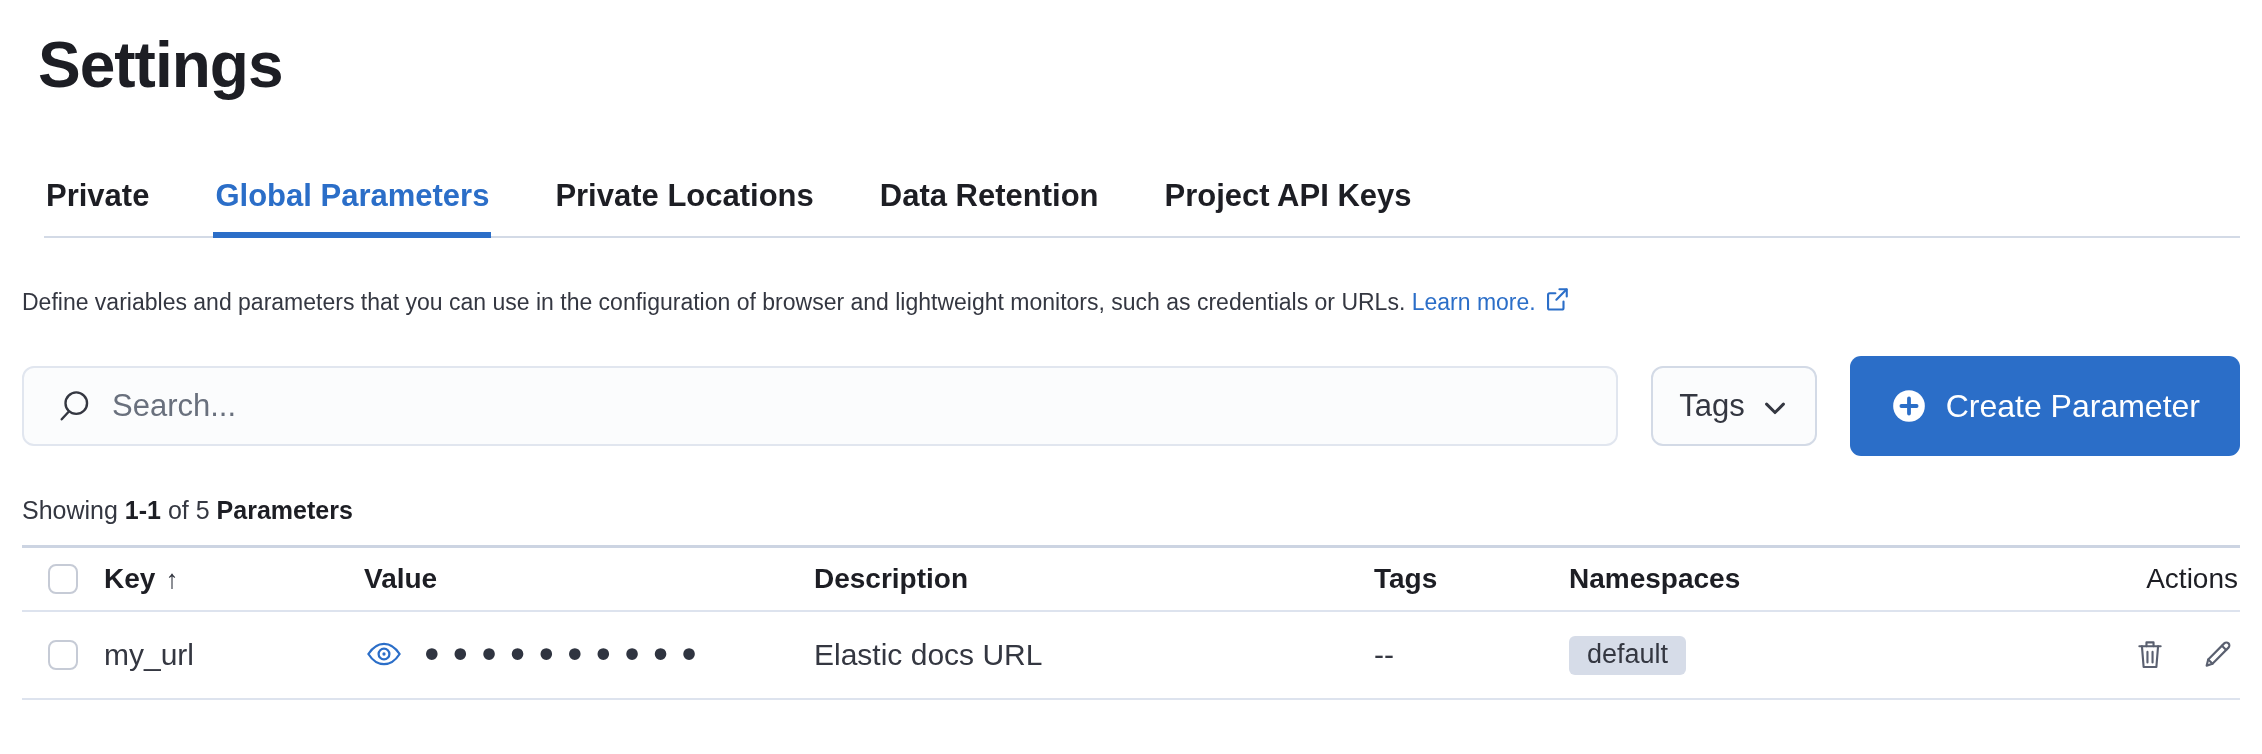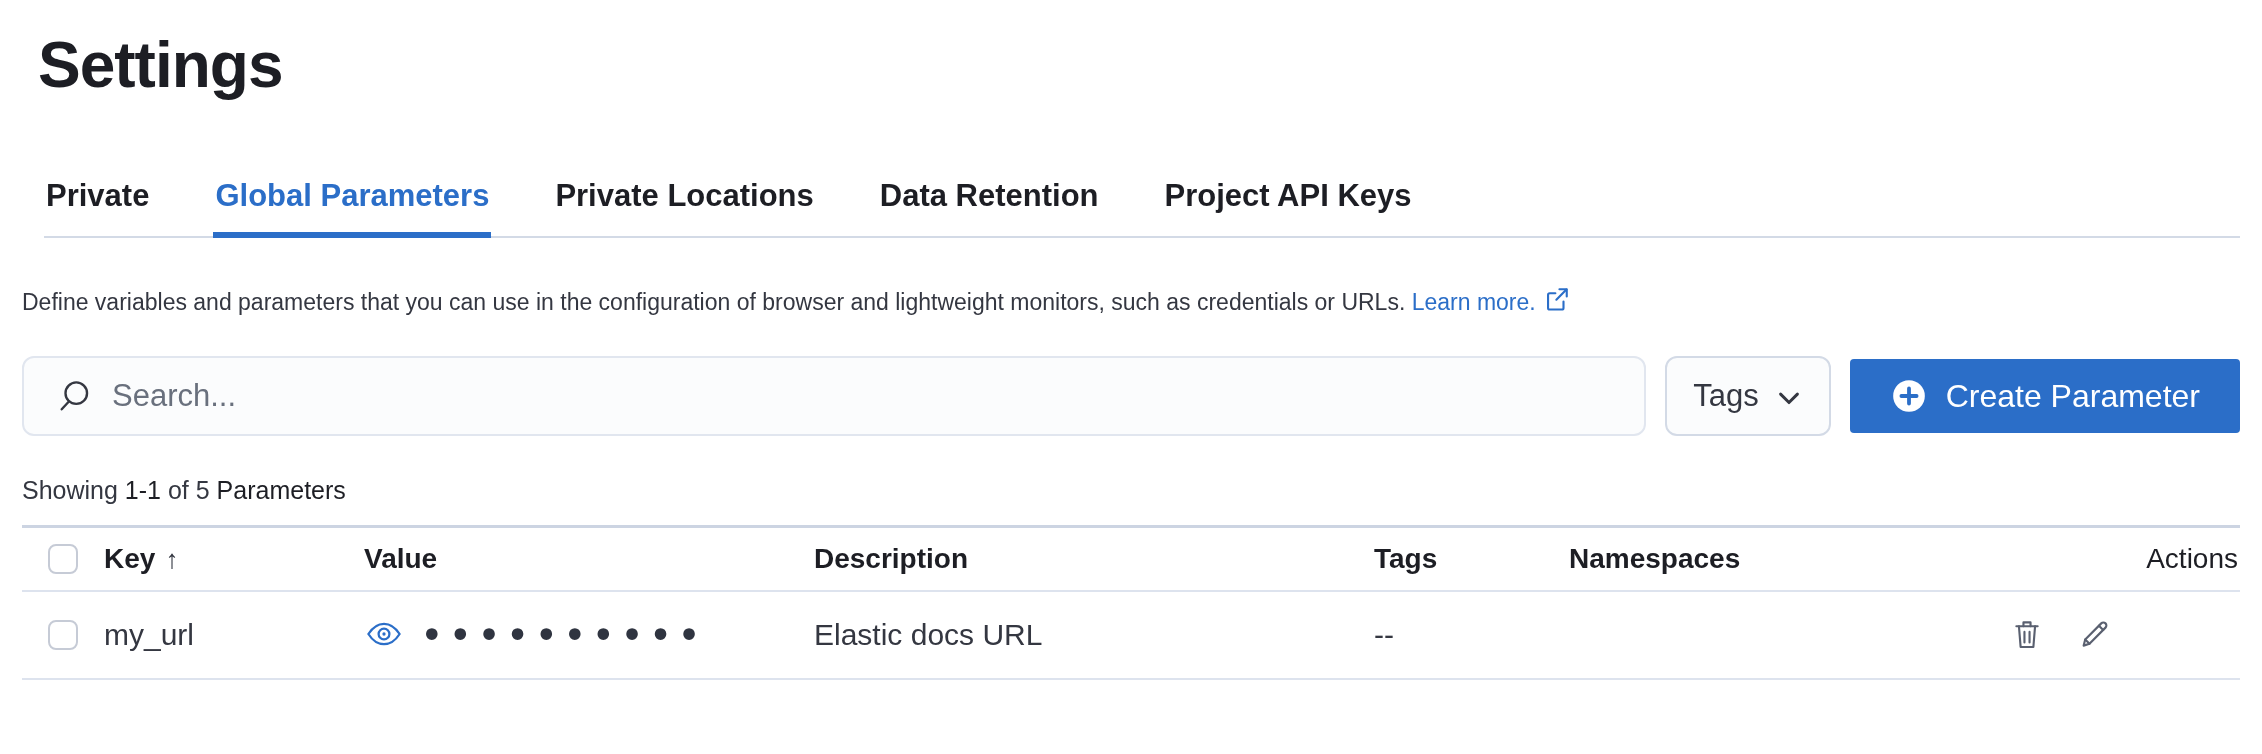--- a/index.html
+++ b/index.html
@@ -73,21 +73,21 @@
     width:26px;height:26px;
     margin-left:8px;
     vertical-align:-2px;
     color:var(--blue);
   }
 
   
   .toolbar{
     display:flex;
     align-items:center;
-    gap:19px;
+    gap:33px;
     margin-top:30px;
   }
   .search-box{
     flex:1;
     height:80px;
     display:flex;
     align-items:center;
     background:var(--control-bg);
     border:2px solid #e1e6ef;
     border-radius:12px;
@@ -122,44 +122,44 @@
     border-radius:12px;
     font-family:"Liberation Sans", sans-serif;
     font-size:31px;
     color:var(--text-body);
     padding:0 26px;
     cursor:pointer;
   }
   .tags-btn .chev{width:28px;height:28px;color:#343741;margin-top:4px;}
 
   .create-btn{
-    height:74px;
+    height:100px;
     display:flex;
     align-items:center;
     gap:18px;
     background:var(--blue);
     border:none;
-    border-radius:4px;
+    border-radius:11px;
     padding:0 40px;
     font-family:"Liberation Sans", sans-serif;
     font-size:32px;
     font-weight:500;
     color:#ffffff;
     cursor:pointer;
     white-space:nowrap;
   }
   .create-btn .plus{width:38px;height:38px;}
 
   
   .summary{
     margin-top:40px;
     font-size:25px;
     color:var(--text-body);
   }
-  .summary b{color:#1d1e24;font-weight:400;}
+  .summary b{color:#1d1e24;font-weight:700;}
 
   .rule{
     border:none;
     border-top:3px solid #ccd4e2;
     margin-top:20px;
   }
 
   
   .table{width:2218px;}
   .t-row{
@@ -343,20 +343,23 @@
               <path d="M12 5.2C6.6 5.2 3 9.8 1.6 12 3 14.2 6.6 18.8 12 18.8S21 14.2 22.4 12C21 9.8 17.4 5.2 12 5.2Z"></path>
               <circle cx="12" cy="12" r="3.6"></circle>
               <circle cx="12" cy="12" r="1.1" fill="currentColor" stroke="none"></circle>
             </svg>
           </span>
         </button>
         <span class="masked">••••••••••</span>
       </div>
       <div class="cell">Elastic docs URL</div>
       <div class="cell">--</div>
+      <div class="cell">
+        <span class="badge">default</span>
+      </div>
       <div class="cell actions">
         <button class="icon-btn">
           <span>
             <svg viewBox="0 0 24 24" width="34" height="34" fill="none" stroke="currentColor" stroke-width="1.5" stroke-linecap="round" stroke-linejoin="round">
               <path d="M4.5 6.5h15"></path>
               <path d="M9.5 6.5V3.8h5v2.7"></path>
               <path d="M6.3 6.5l1.2 14.7h9l1.2-14.7"></path>
               <path d="M10.2 10.5v7.5M13.8 10.5v7.5"></path>
             </svg>
           </span>

